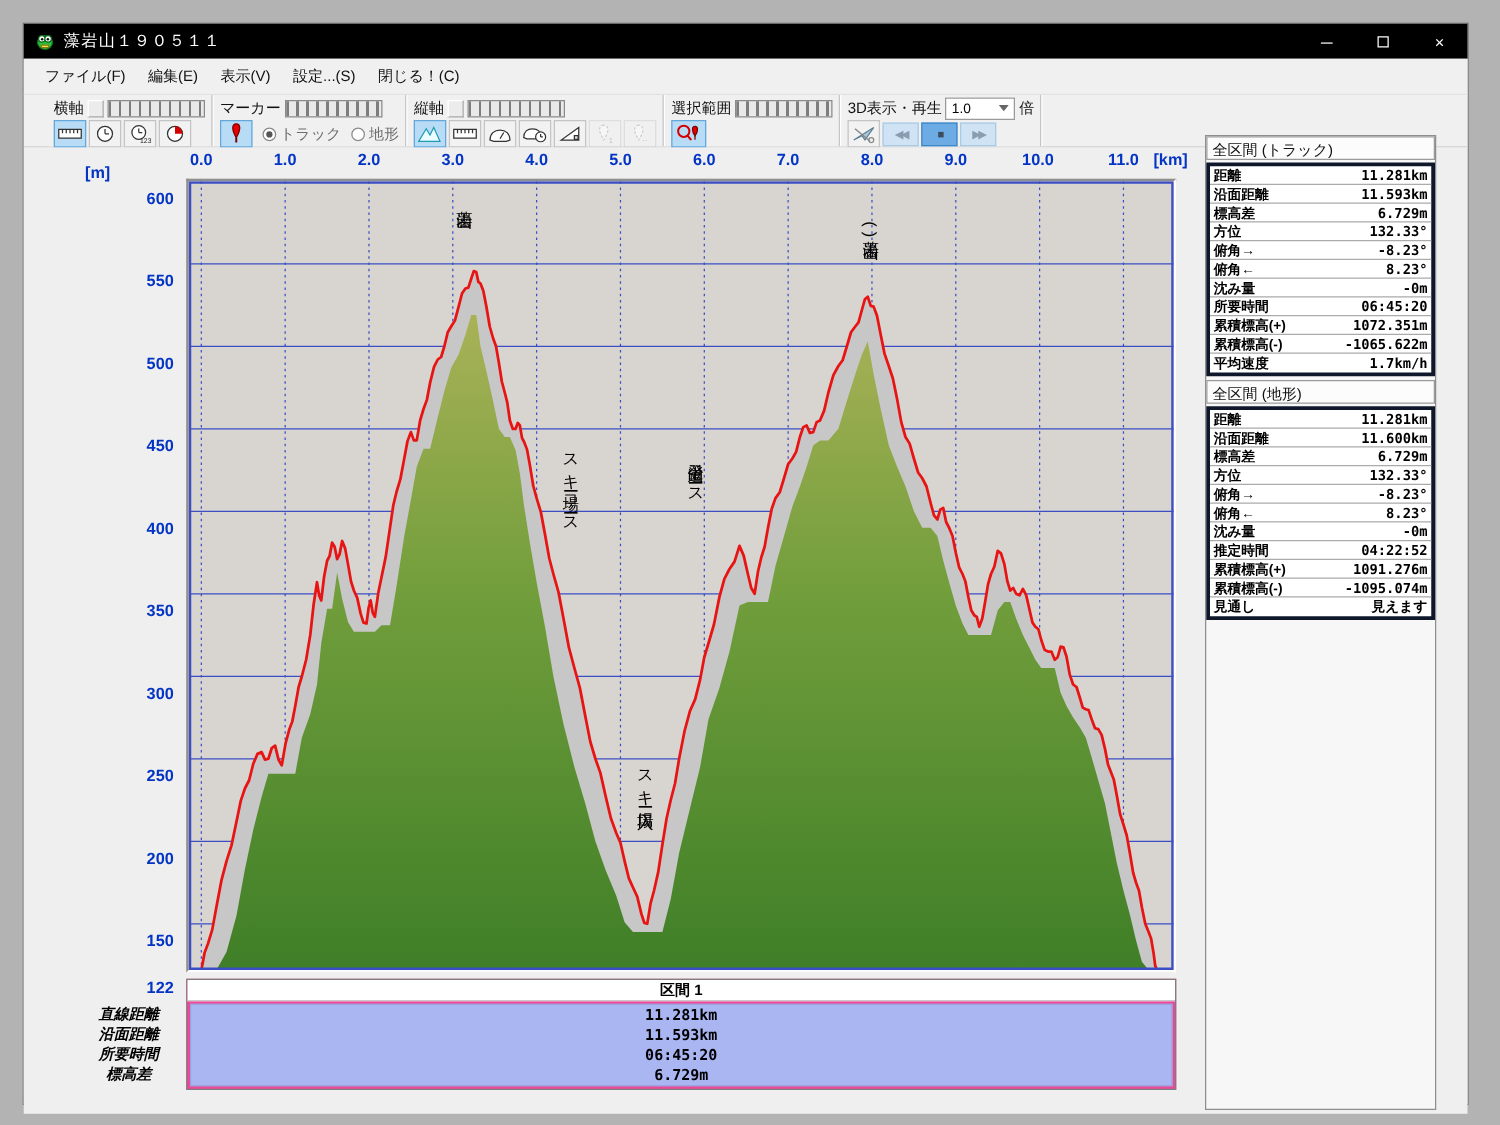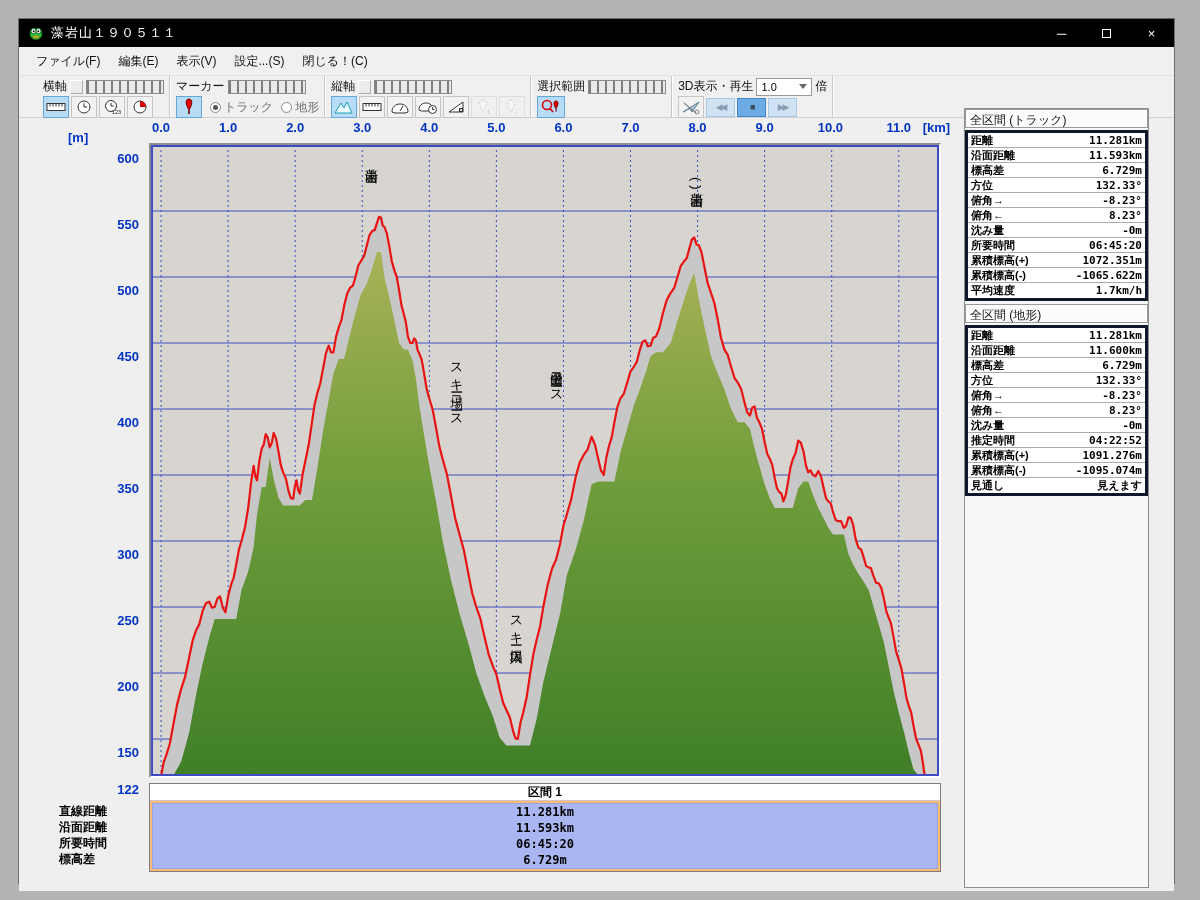--- a/index.html
+++ b/index.html
@@ -42,26 +42,26 @@
   .xlabels { position:absolute; left:132px; top:2px; width:840px; height:18px; }
   .xlabels span, .kmunit, .munit { position:absolute; font-size:13px; font-weight:bold; color:#0334c4; white-space:nowrap; }
   .munit { left:49px; top:12px; }
   .ylabels { position:absolute; left:70px; top:27px; width:56px; height:631px;margin-top:14px; }
   .ylabels span { position:absolute; right:6px; font-size:13px; font-weight:bold; color:#0334c4; }
   .plot-frame { position:absolute; left:130px; top:25px; width:792px; height:635px; border:2px solid; border-color:#8f8f8f #fdfdfd #fdfdfd #8f8f8f; background:#d8d5d0; }
   .plot-frame svg { display:block; }
   .chart-label { position:absolute; writing-mode:vertical-rl; text-orientation:mixed; font-size:13px; color:#000; letter-spacing:1px; white-space:nowrap; font-weight:500; }
 
   
-  .seg-table { position:absolute; left:130px; top:665px; width:792px; background:#fdba74; border:1px solid #7d7d7d; }
+  .seg-table { position:absolute; left:130px; top:665px; width:792px; background:#ec4899; border:1px solid #7d7d7d; }
   .seg-head { height:17px; text-align:center; font-size:12px; font-weight:bold; background:#fff; border-bottom:1px solid #c9c9c9; line-height:17px; }
   .seg-body { margin:2px; background:#aab6f2; border:1px solid #98a4e0; }
   .seg-row { height:16px; text-align:center; font-size:12px; font-weight:bold; font-family:"DejaVu Sans Mono","Liberation Mono",monospace; line-height:16px; color:#000; }
   .seg-labels { position:absolute; left:40px; top:686px; width:88px; }
-  .seg-labels div { height:16px; text-align:left; font-size:12px; font-weight:bold; color:#000; line-height:15px; }
+  .seg-labels div { height:16px; text-align:center; font-size:12px; font-weight:bold; color:#000; line-height:15px;font-style:italic; }
 
   
   .rpanel { position:absolute; left:945px; top:-10px; width:185px; height:780px; background:#f7f7f7; border:1px solid #8e8e8e; padding:0; }
   .sum-head { height:19px; background:#fcfcfc; border:1px solid #9a9a9a; font-size:12px; color:#111; padding:2px 0 0 4px; margin-bottom:2px; }
   .sum-table { border:3px solid #0f172a; background:#fff; margin-bottom:3px; }
   .sum-row { display:flex; height:15px; border-bottom:1px solid #ababab; align-items:center; padding:0 3px; }
   .sum-row:last-child { border-bottom:none;justify-content:center; }
   .sum-row .k { font-size:11px; font-weight:bold; color:#000; white-space:nowrap; }
   .sum-row .v { margin-left:auto; font-size:11px; font-weight:bold; font-family:"DejaVu Sans Mono","Liberation Mono",monospace; color:#000; white-space:nowrap; }
 </style>

